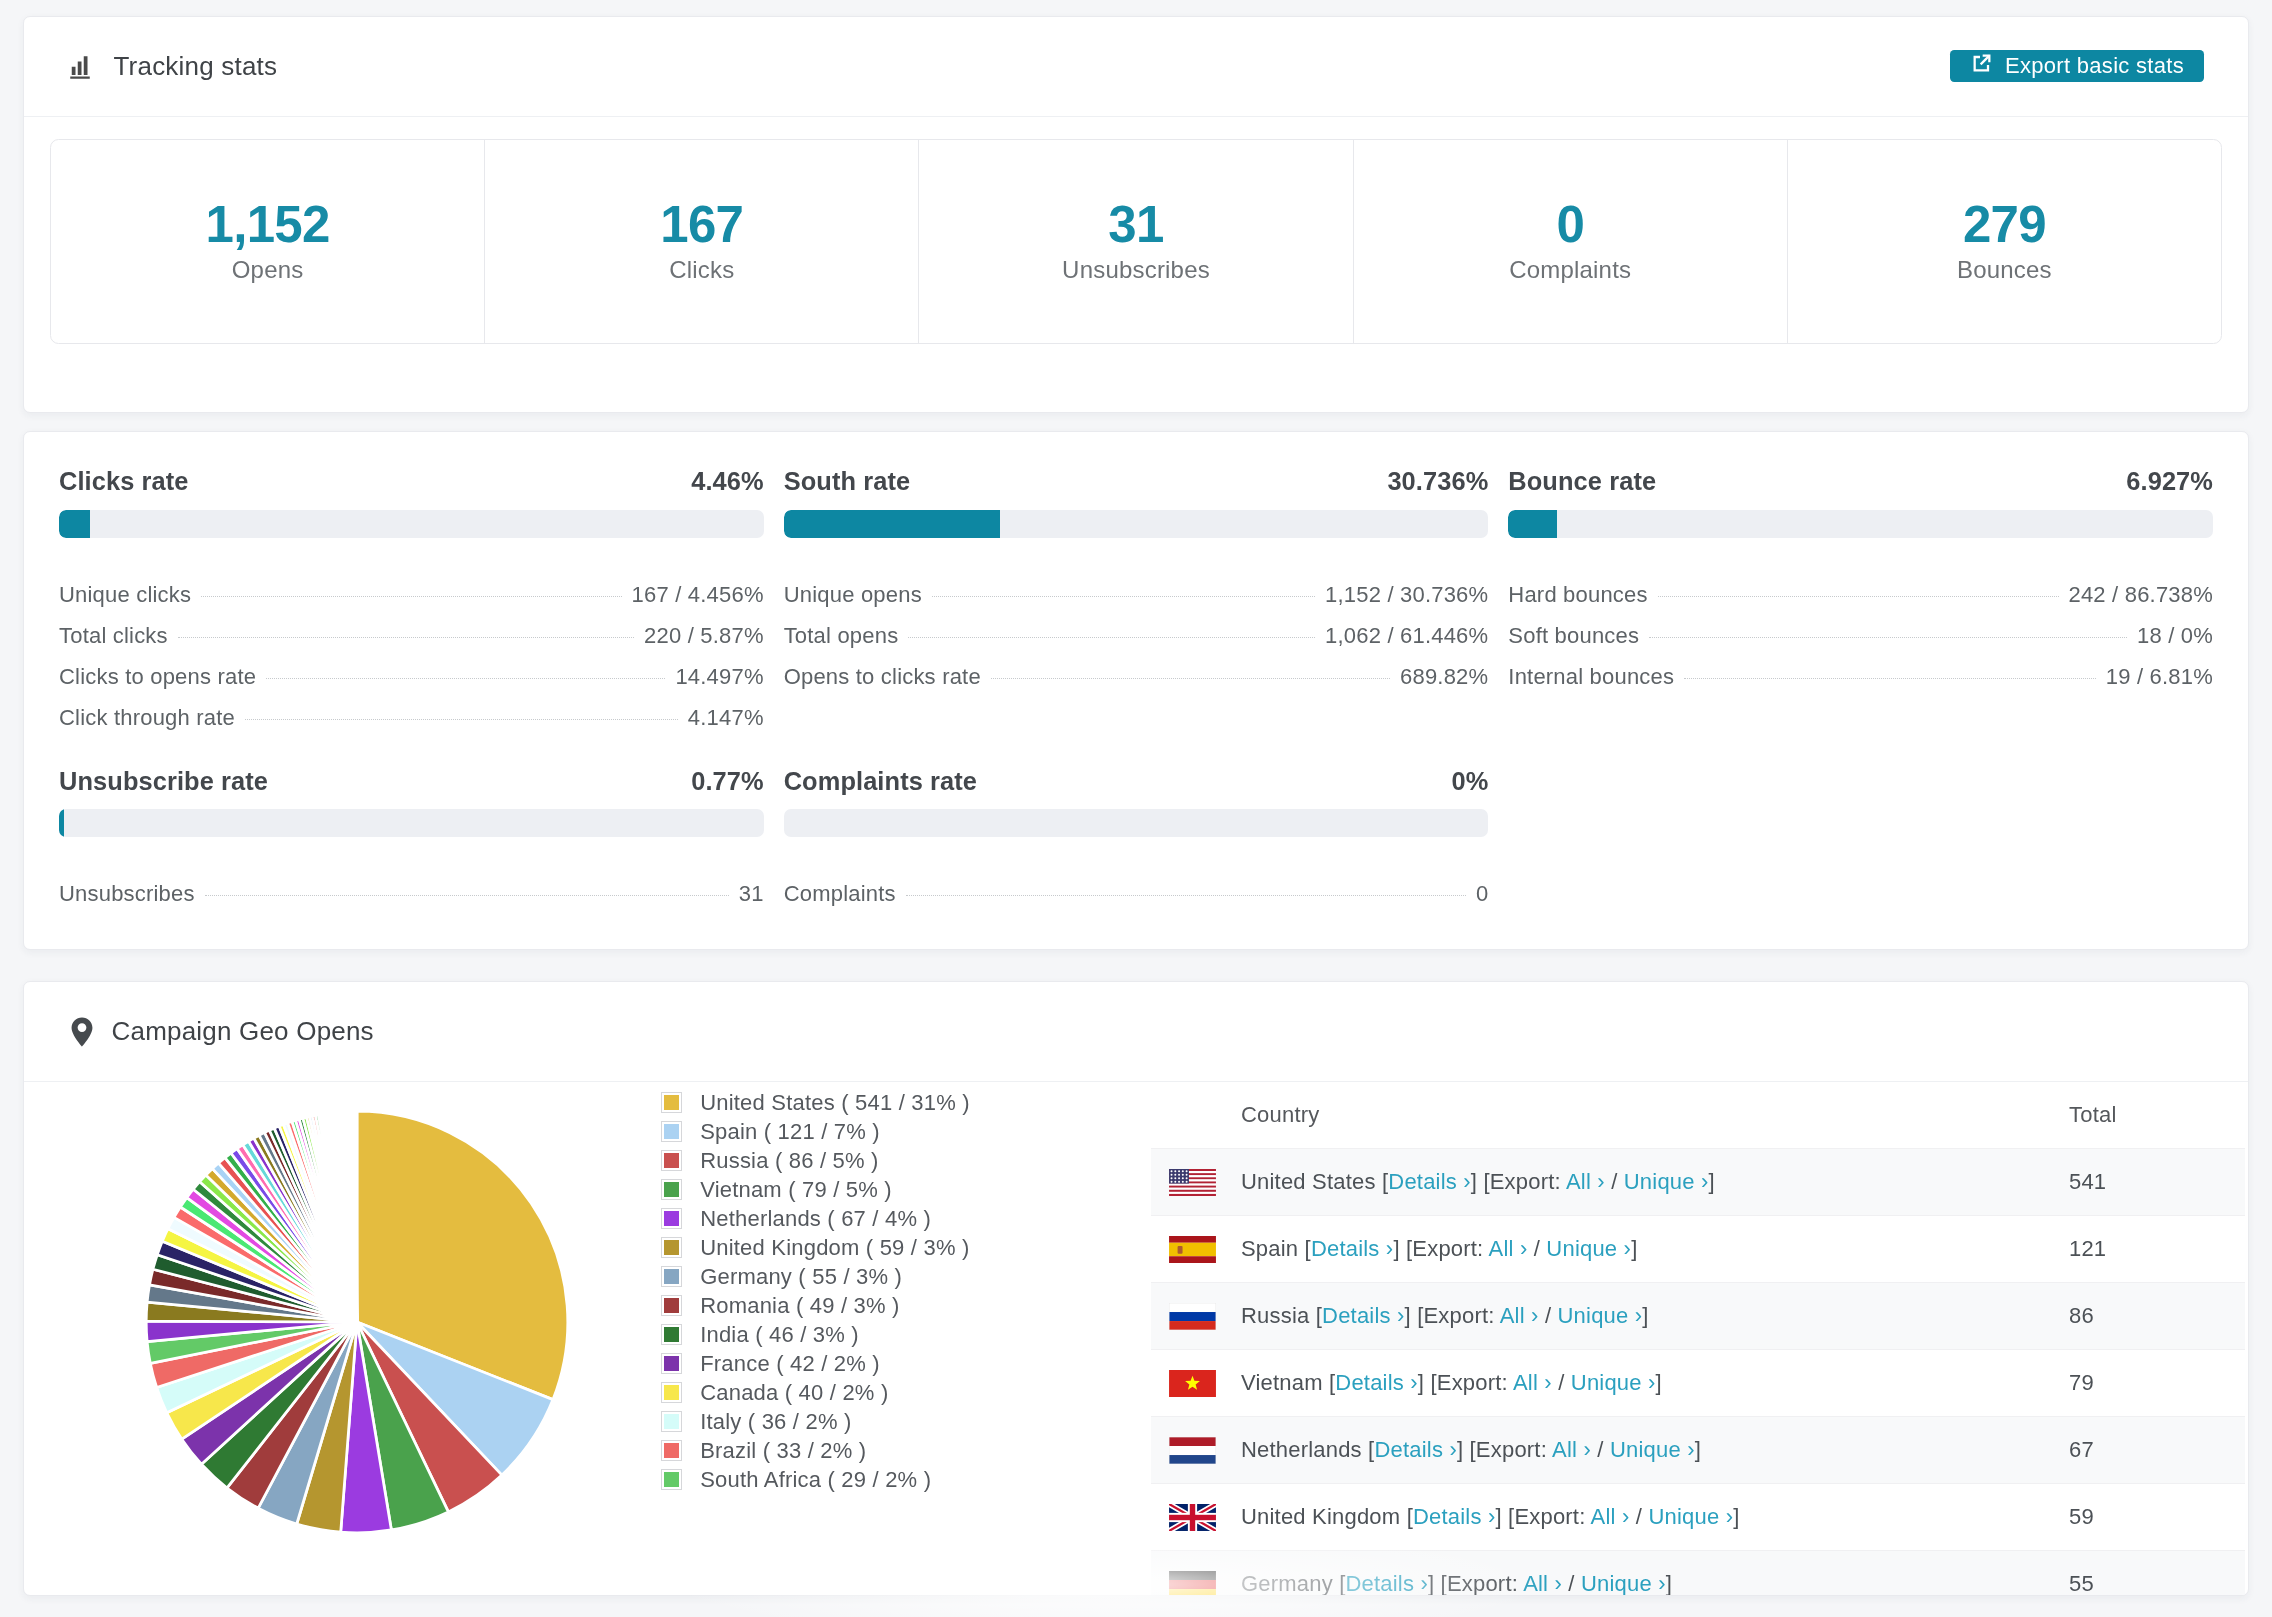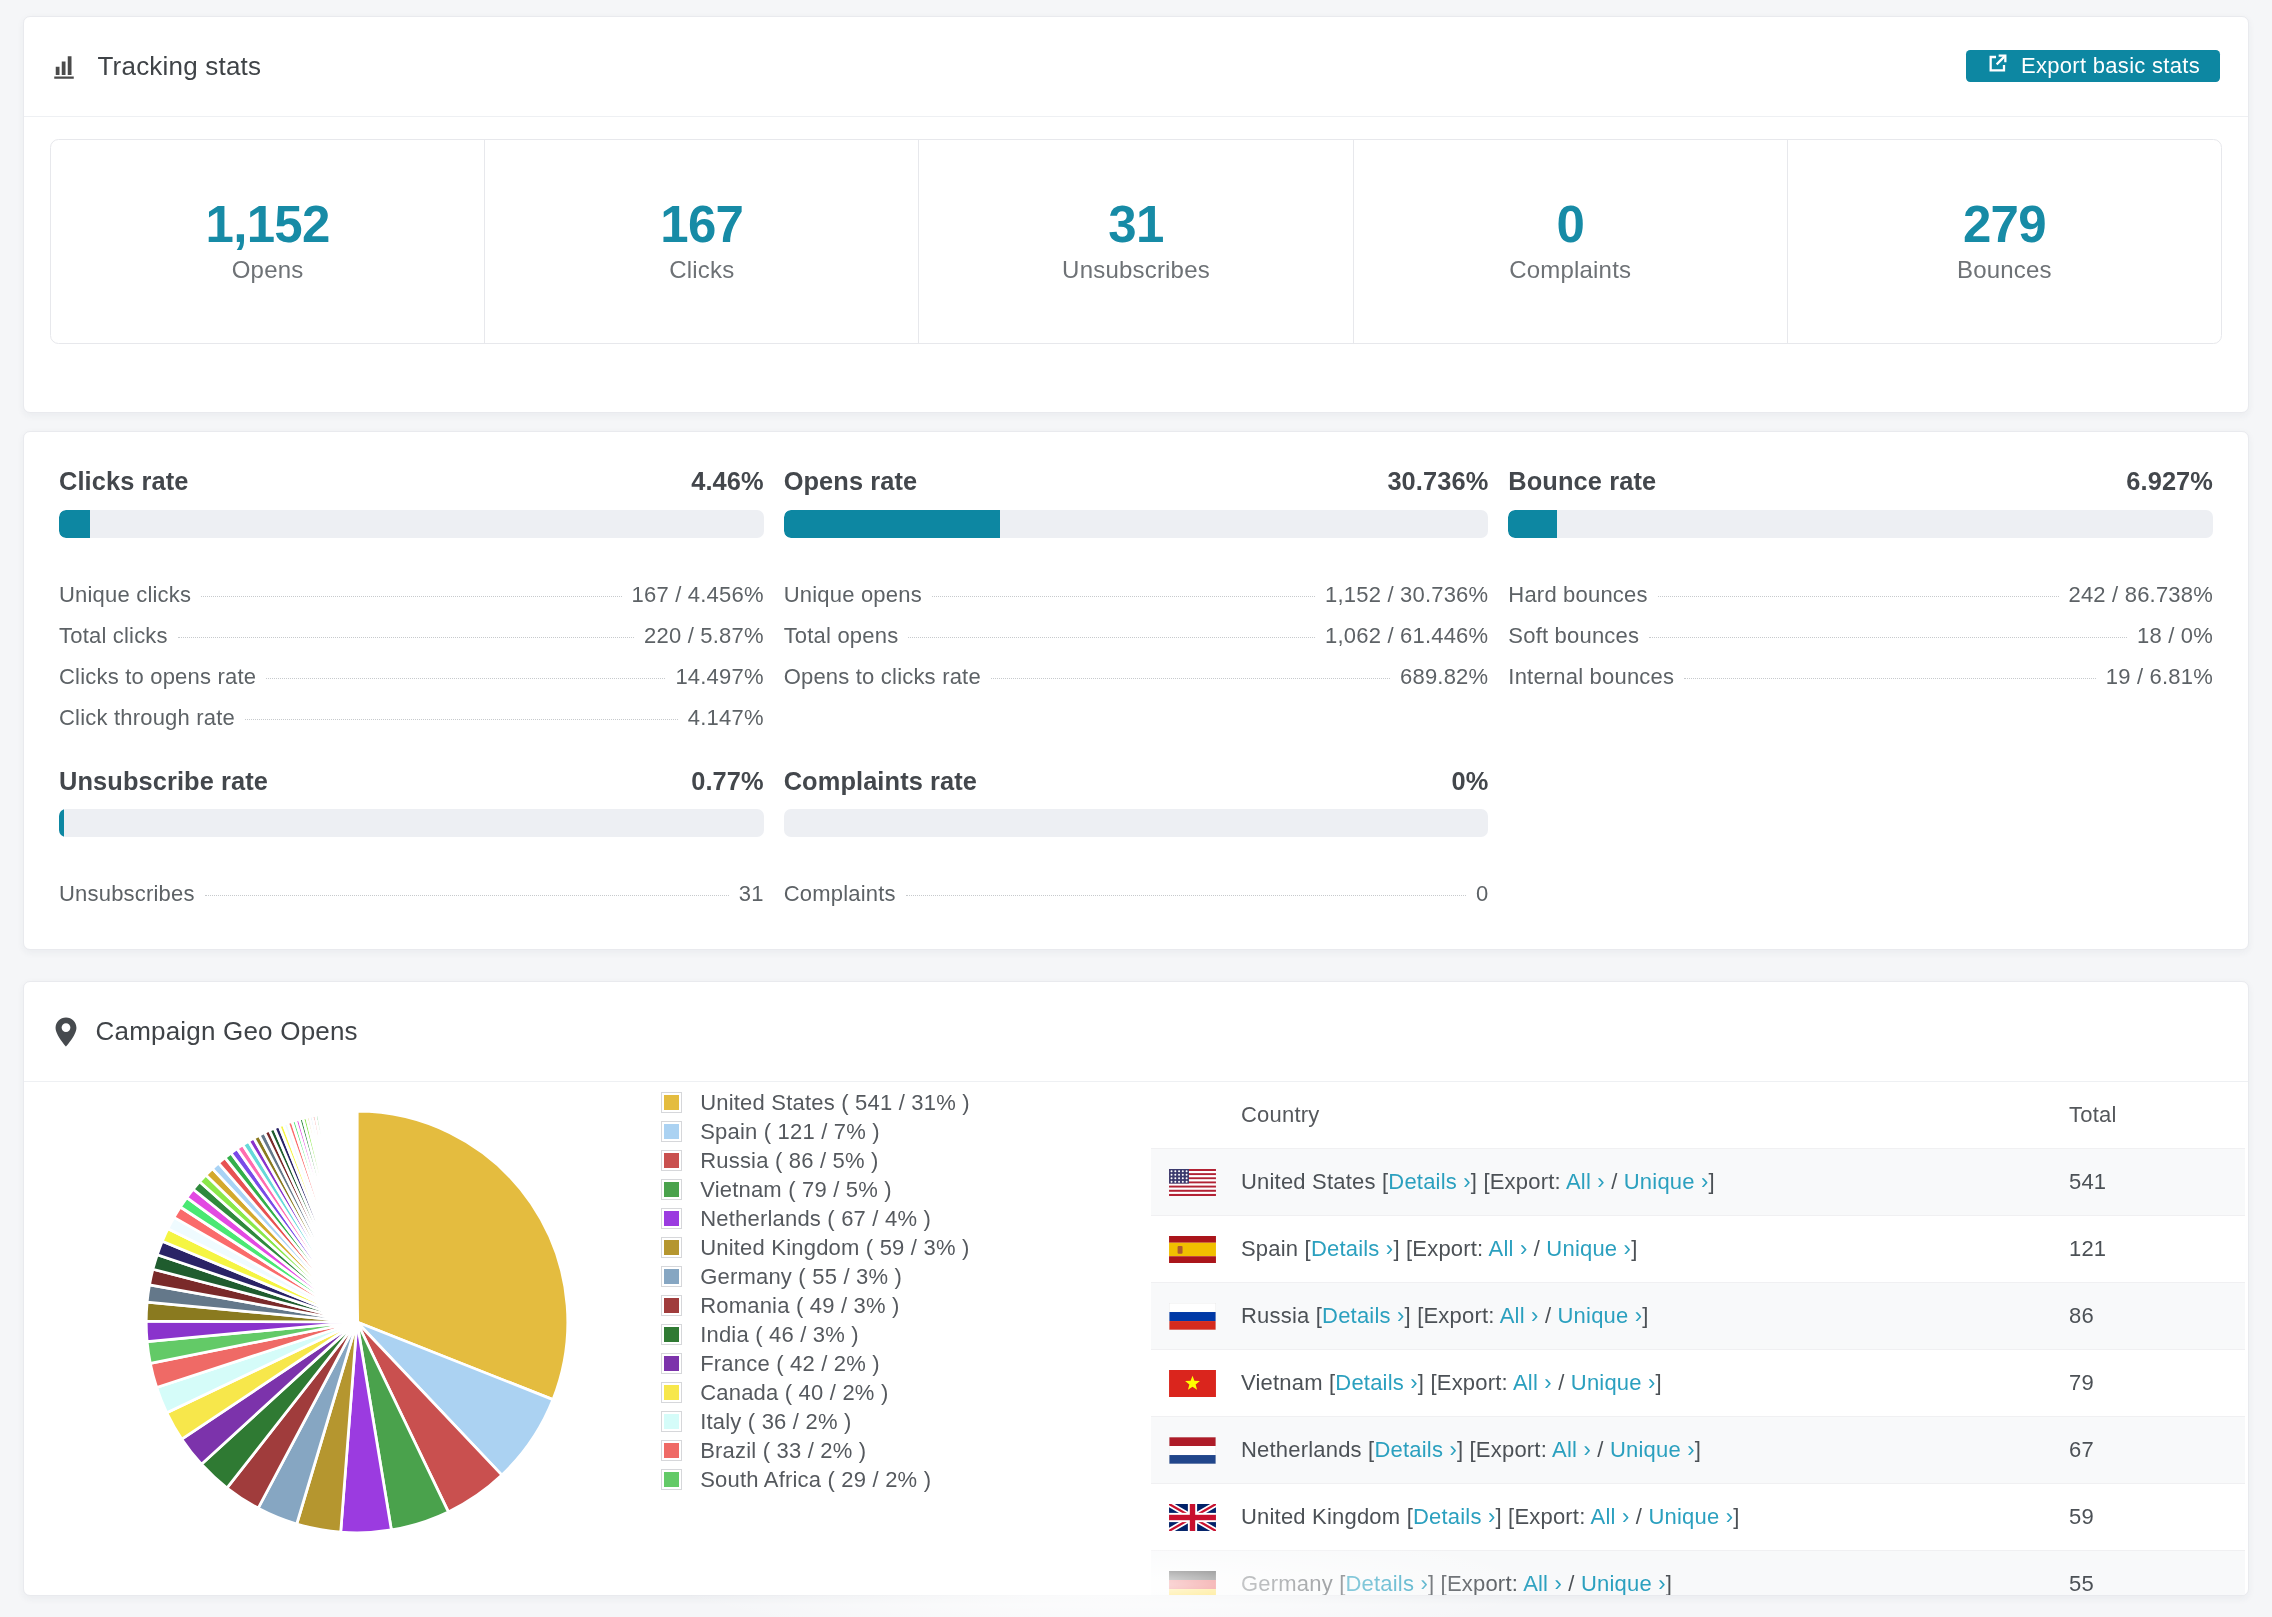--- a/index.html
+++ b/index.html
@@ -10,21 +10,21 @@
     color:#4a4e52;-webkit-font-smoothing:antialiased;letter-spacing:0.2px;
   }
   .card{
     position:absolute;left:23px;width:2226px;background:#fff;
     border:1.4px solid #e9eaee;border-radius:7px;
     box-shadow:0 2.8px 7px rgba(40,50,70,.05);
     box-sizing:border-box;
   }
   
   #card-tracking{top:15.5px;height:397px;}
-  .card-header{height:99px;display:flex;align-items:center;padding:0 28px;border-bottom:1.4px solid #eef0f3;}
+  .card-header{height:99px;display:flex;align-items:center;padding:0 44px;border-bottom:1.4px solid #eef0f3;}
   .card-title{font-size:26px;color:#3f4347;display:flex;align-items:center;gap:15.5px;font-weight:400;}
   .card-title svg{display:block;}
   .btn-export{
     margin-left:auto;display:flex;align-items:center;gap:11.3px;
     border:none;border-radius:4.2px;padding:0 20px;height:32px;
     font-size:22px;color:#fff;cursor:pointer;letter-spacing:0.3px;
     font-family:inherit;
   }
   .stats-group{
     margin:22.6px 26px 0 26px;height:203px;display:flex;
@@ -144,21 +144,21 @@
           </div>
           <div class="rate-li">
       <span>Click through rate</span>
       <span class="leader"></span>
       <span>4.147%</span>
           </div>
         </div>
       </div>
       <div>
         <div class="rate-title-row">
-      <span class="rate-title">Opens rate</span>
+      <span class="rate-title">South rate</span>
       <span class="rate-value">30.736%</span>
         </div>
     <div class="bar-track">
       <div class="bar-fill" style="width:30.736%;background:#0d87a2"></div>
         </div>
     <div class="rate-list">
           <div class="rate-li">
       <span>Unique opens</span>
       <span class="leader"></span>
       <span>1,152 / 30.736%</span>

